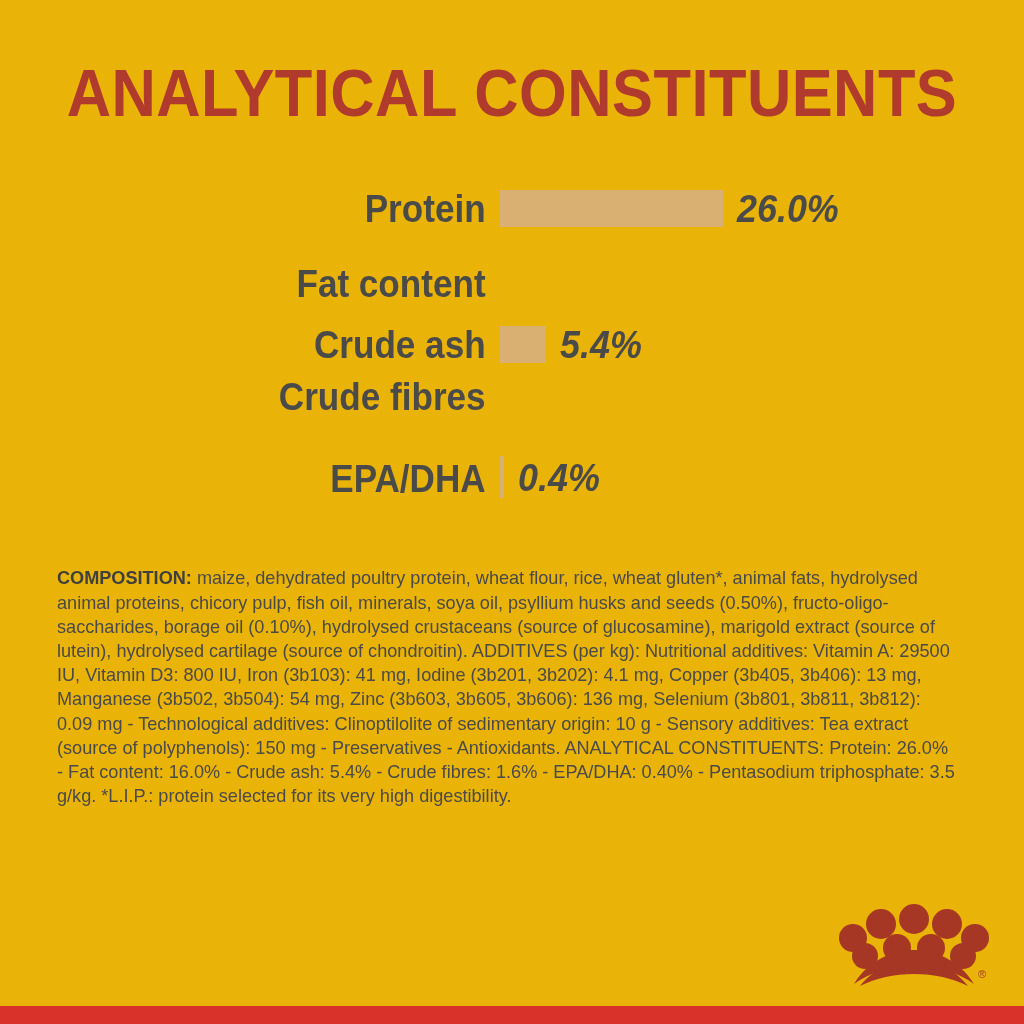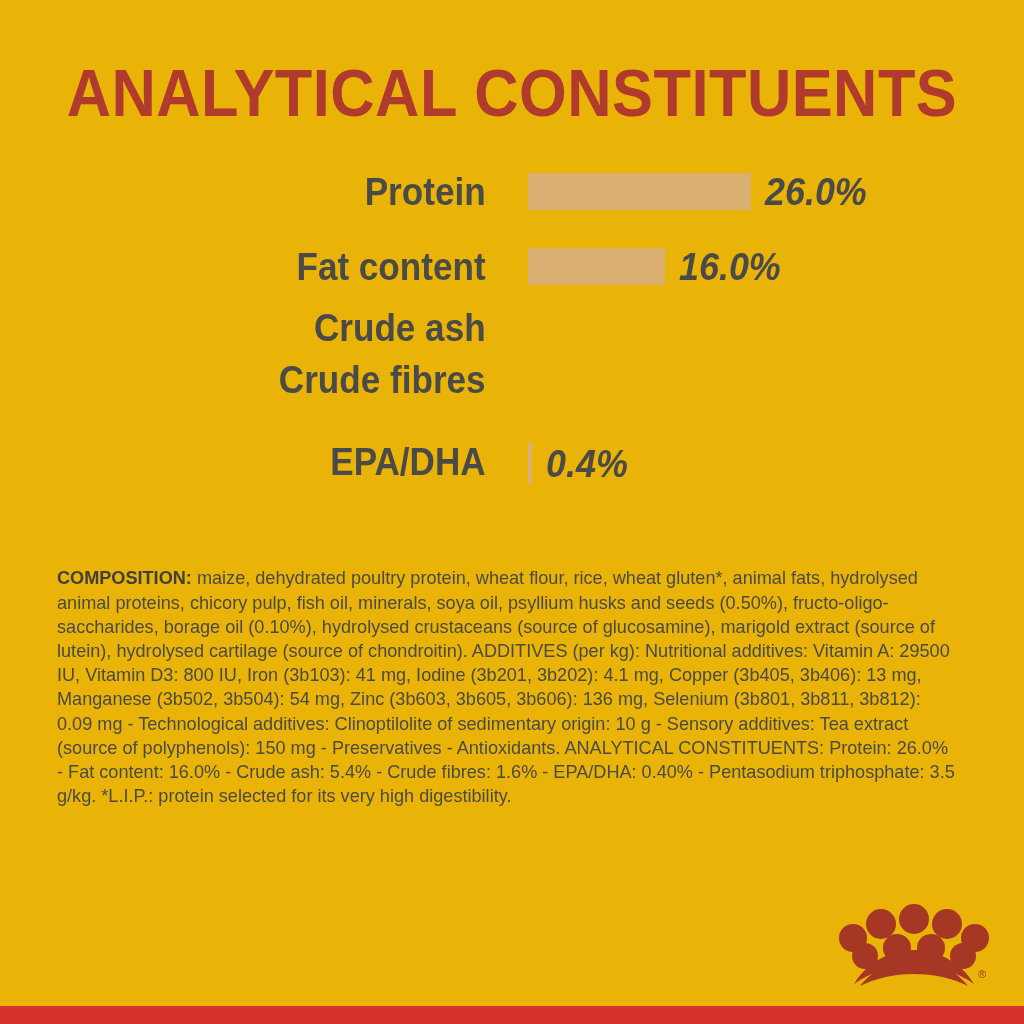--- a/index.html
+++ b/index.html
@@ -45,22 +45,21 @@
     top: 172px;
     width: 1024px;
     height: 330px;
   }
   .row {
     position: absolute;
     left: 0;
     width: 1024px;
     height: 56px;
     display: flex;
-    align-items: flex-start;
-    gap: 28px;
+    align-items: flex-end;
   }
   .row-label {
     width: 500px;
     text-align: right;
     padding-right: 16px;
     box-sizing: border-box;
     font-family: "Liberation Sans Narrow", "Liberation Sans", sans-serif;
     font-weight: bold;
     font-size: 39px;
     color: #4a4a48;
@@ -145,28 +144,28 @@
     <div class="row" style="top:0px;">
       <div class="row-label">Protein</div>
       <div class="bar-wrap">
         <div class="bar" style="width:223px;"></div>
         <div class="row-value">26.0%</div>
       </div>
     </div>
 
     <div class="row" style="top:75px;">
       <div class="row-label">Fat content</div>
-      <div class="bar-wrap">
-        <div class="bar" style="width:137px;"></div>
-        <div class="row-value">16.0%</div>
-      </div>
     </div>
 
     <div class="row" style="top:136px;">
       <div class="row-label">Crude ash</div>
+      <div class="bar-wrap">
+        <div class="bar" style="width:46px;"></div>
+        <div class="row-value">5.4%</div>
+      </div>
     </div>
 
     <div class="row" style="top:188px;">
       <div class="row-label">Crude fibres</div>
     </div>
 
     <div class="row" style="top:270px;">
       <div class="row-label">EPA/DHA</div>
       <div class="bar-wrap">
         <div class="bar hair"></div>

